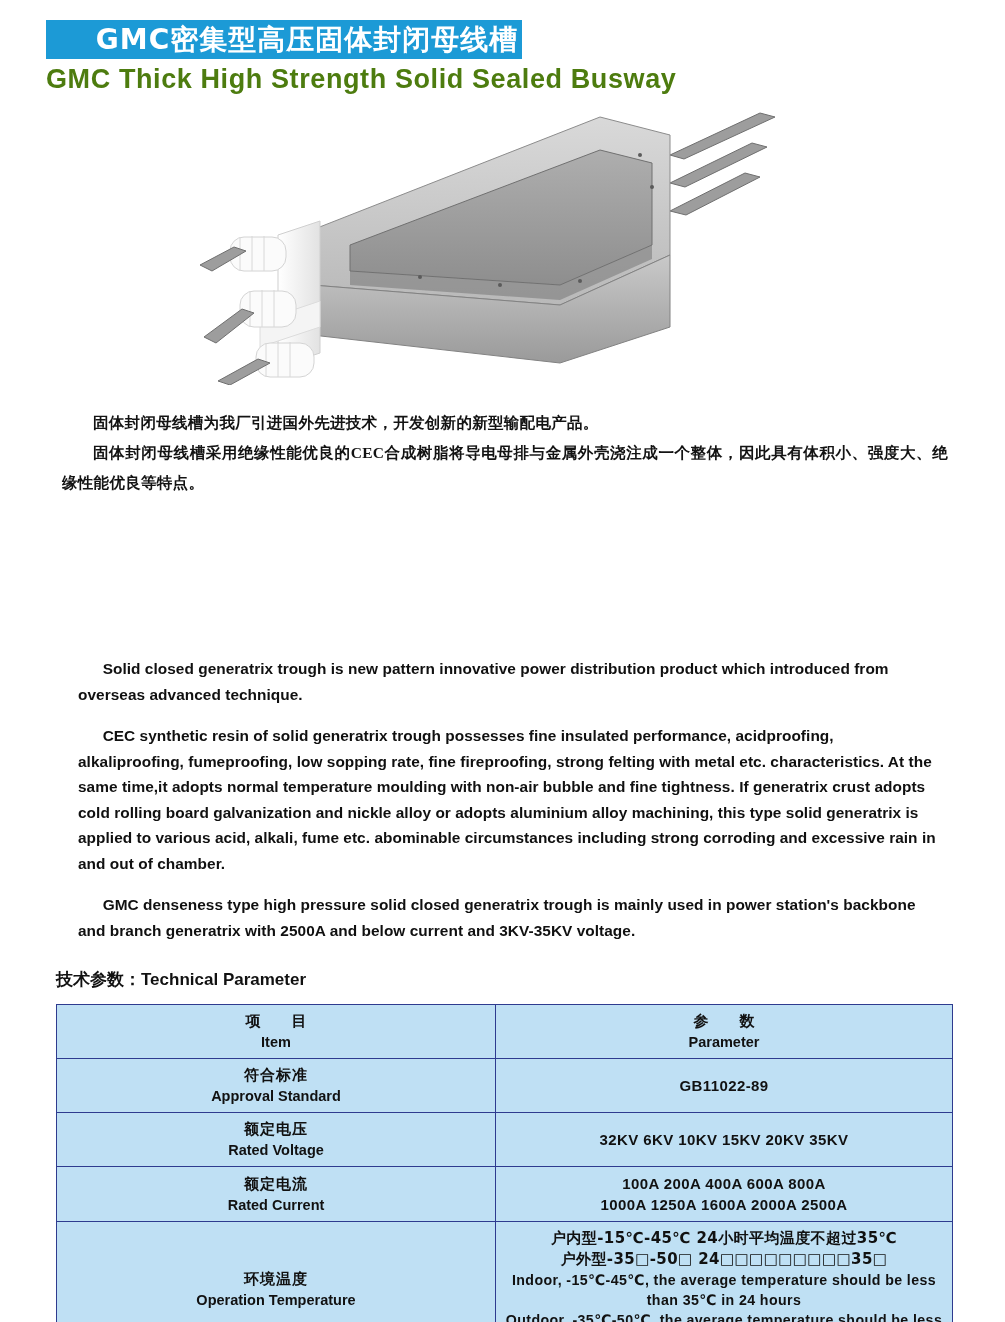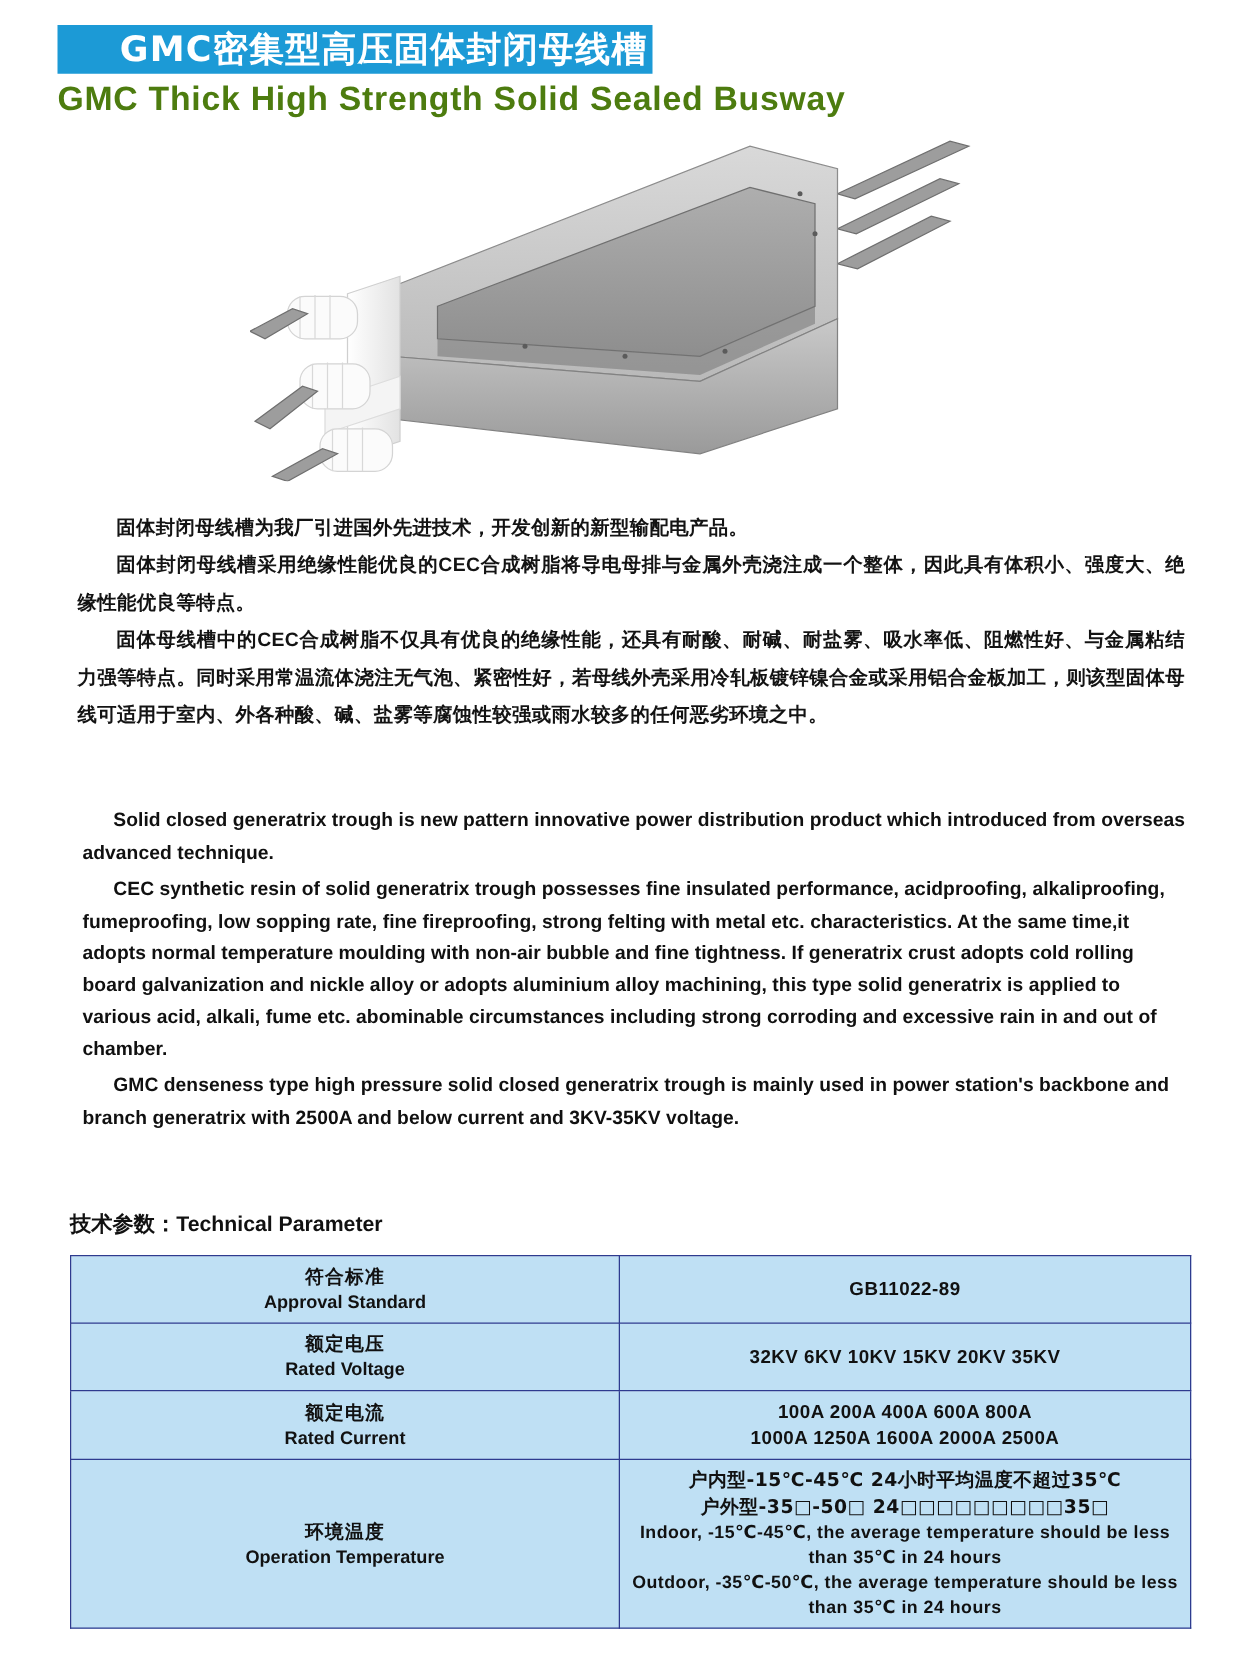--- a/index.html
+++ b/index.html
@@ -66,21 +66,21 @@
     height: 290px;
   }
   .photo-area svg { display: block; }
 
   
   .cn-block {
     position: absolute;
     left: 62px;
     top: 408px;
     width: 886px;
-    font-family: Liberation Sans, sans-serif;
+    font-family: Liberation Serif, serif;
     font-size: 15.5px;
     font-weight: bold;
     color: #131313;
     line-height: 30px;
     letter-spacing: 0.3px;
   }
   .cn-block p {
     margin: 0 0 0 0;
     text-indent: 2em;
     text-align: justify;
@@ -92,21 +92,21 @@
     left: 62px;
     top: 640px;
     width: 892px;
     font-size: 15.4px;
     font-weight: bold;
     color: #101010;
     line-height: 25.5px;
     letter-spacing: 0.05px;
   }
   .en-block p {
-    margin: 4px;
+    margin: 16px;
     text-indent: 1.6em;
     text-align: left;
   }
 
   
   .tech-label {
     position: absolute;
     left: 56px;
     top: 968px;
     font-size: 17px;
@@ -239,35 +239,44 @@
         <path d="M66 248 v34 M78 247 v35 M90 247 v35" stroke="#d8d8d8" fill="none"></path>
         <polygon points="18,286 58,264 70,268 30,290" fill="#9d9d9d" stroke="#6f6f6f"></polygon>
       </g>
     </g>
   </svg>
 </div>
 
 <div class="cn-block">
   <p>固体封闭母线槽为我厂引进国外先进技术，开发创新的新型输配电产品。</p>
   <p>固体封闭母线槽采用绝缘性能优良的CEC合成树脂将导电母排与金属外壳浇注成一个整体，因此具有体积小、强度大、绝缘性能优良等特点。</p>
-  <p>固体母线槽中的CEC合成树脂不仅具有优良的绝缘性能，还具有耐酸、耐碱、耐盐雾、吸水率低、阻燃性好、与金属粘结力强等特点。同时采用常温流体浇注无气泡、紧密性好，若母线外壳采用冷轧板镀锌镍合金或采用铝合金板加工，则该型固体母线可适用于室内、外各种酸、碱、盐雾等腐蚀性较强或雨水较多的任何恶劣环境之中。</p>
 </div>
 
 <div class="en-block">
   <p>Solid closed generatrix trough is new pattern innovative power distribution product which introduced from overseas advanced technique.</p>
   <p>CEC synthetic resin of solid generatrix trough possesses fine insulated performance, acidproofing, alkaliproofing, fumeproofing, low sopping rate, fine fireproofing, strong felting with metal etc. characteristics. At the same time,it adopts normal temperature moulding with non-air bubble and fine tightness. If generatrix crust adopts cold rolling board galvanization and nickle alloy or adopts aluminium alloy machining, this type solid generatrix is applied to various acid, alkali, fume etc. abominable circumstances including strong corroding and excessive rain in and out of chamber.</p>
   <p>GMC denseness type high pressure solid closed generatrix trough is mainly used in power station's backbone and branch generatrix with 2500A and below current and 3KV-35KV voltage.</p>
 </div>
 
 <div class="tech-label">
   <span>技术参数：</span><span class="en">Technical Parameter</span>
 </div>
 
 <table class="param-table">
   <tbody>
+    <tr class="row-head">
+      <td class="col-item">
+        <span class="cell-cn">项　目</span>
+        <span class="cell-en">Item</span>
+      </td>
+      <td>
+        <span class="cell-cn">参　数</span>
+        <span class="cell-en">Parameter</span>
+      </td>
+    </tr>
 
     <tr>
       <td class="col-item">
         <span class="cell-cn">符合标准</span>
         <span class="cell-en">Approval Standard</span>
       </td>
       <td>
         <span class="val-line">GB11022-89</span>
       </td>
     </tr>

